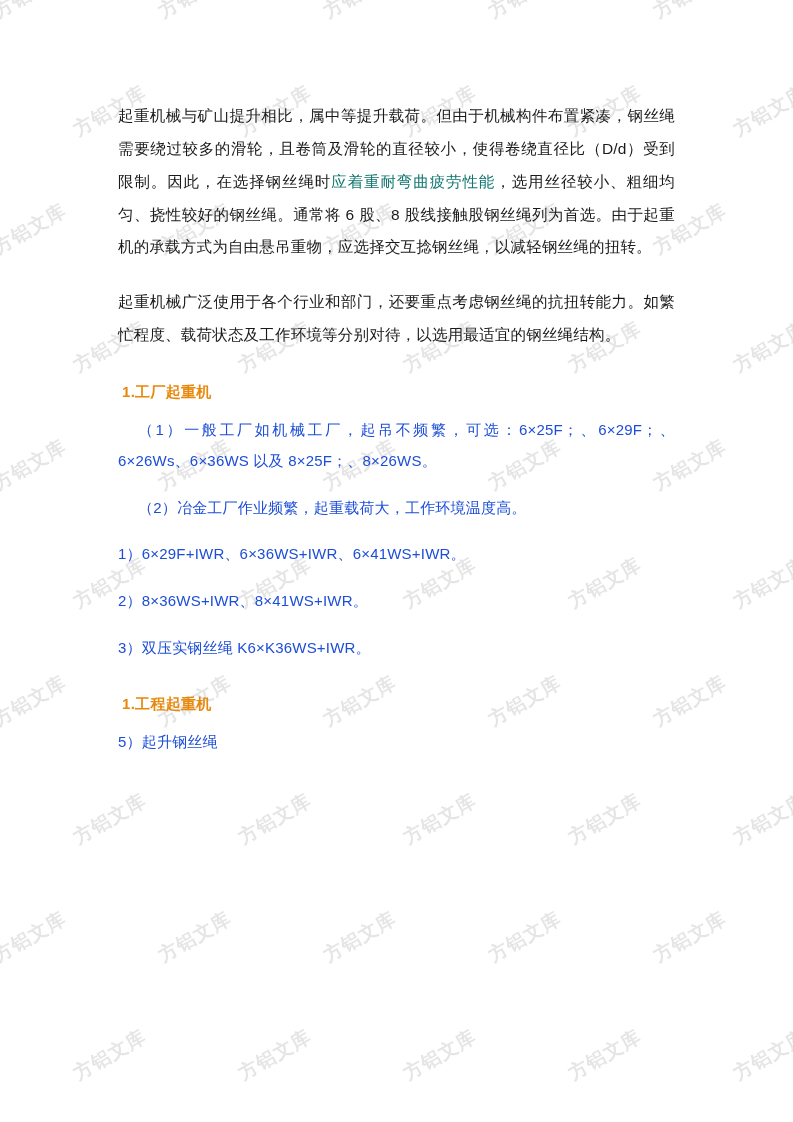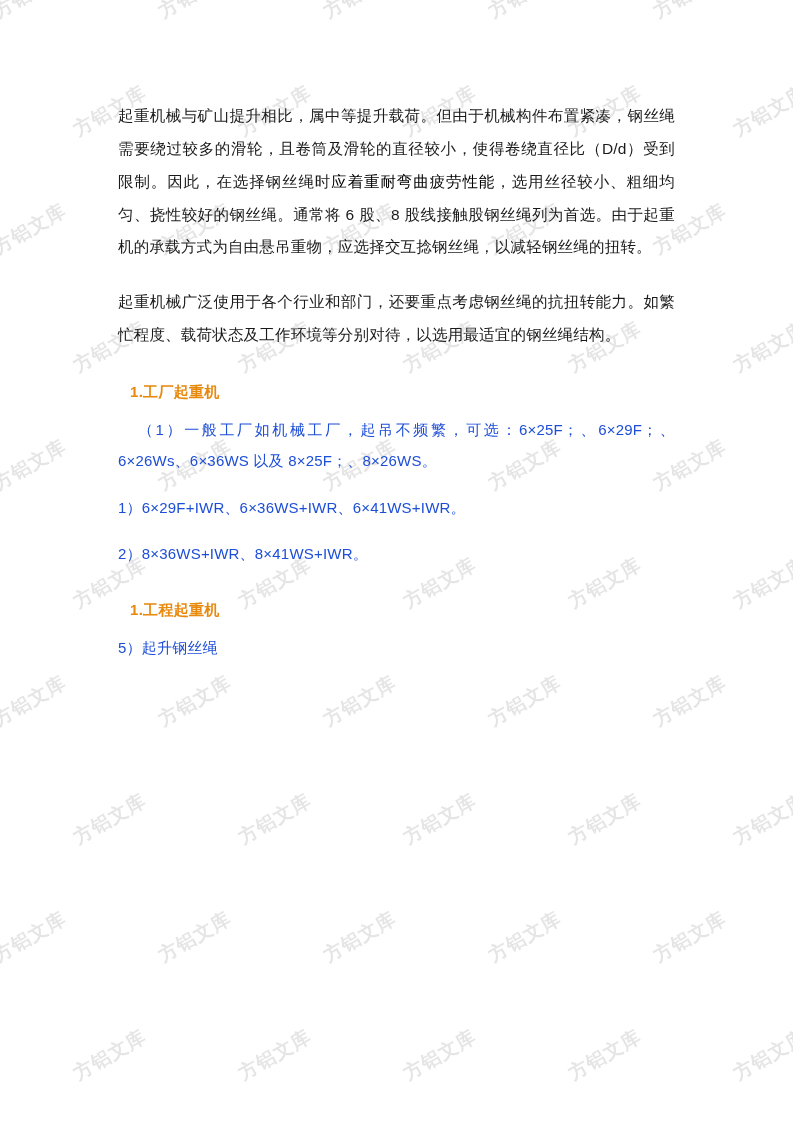--- a/index.html
+++ b/index.html
@@ -36,25 +36,25 @@
     color: #1a1a1a;
     text-align: justify;
     letter-spacing: 0.2px;
   }
 
   p.para.tight {
     margin-bottom: 18px;
   }
 
   .hl-orange {
-    color: #000000;
+    color: #0f766e;
   }
 
   h3.section-heading {
-    margin: 26px 0 10px 12px;
+    margin: 26px 0 10px 4px;
     font-size: 15px;
     font-weight: bold;
     color: #e8890c;
     line-height: 1.8;
     letter-spacing: 0.3px;
   }
 
   p.item {
     margin: 0 0 16px 0;
     font-size: 15px;
@@ -159,21 +159,23 @@
 
     <p class="para">
       <span>起重机械与矿山提升相比，属中等提升载荷。但由于机械构件布置紧凑，钢丝绳需要绕过较多的滑轮，且卷筒及滑轮的直径较小，使得卷绕直径比（D/d）受到限制。因此，在选择钢丝绳时</span><span class="hl-orange">应着重耐弯曲疲劳性能</span><span>，选用丝径较小、粗细均匀、挠性较好的钢丝绳。通常将 6 股、8 股线接触股钢丝绳列为首选。由于起重机的承载方式为自由悬吊重物，应选择交互捻钢丝绳，以减轻钢丝绳的扭转。</span>
     </p>
 
     <p class="para tight">起重机械广泛使用于各个行业和部门，还要重点考虑钢丝绳的抗扭转能力。如繁忙程度、载荷状态及工作环境等分别对待，以选用最适宜的钢丝绳结构。</p>
 
     <h3 class="section-heading">1.工厂起重机</h3>
 
     <p class="item indent">（1）一般工厂如机械工厂，起吊不频繁，可选：6×25F；、6×29F；、6×26Ws、6×36WS 以及 8×25F；、8×26WS。</p>
+    <p class="item indent">（2）冶金工厂作业频繁，起重载荷大，工作环境温度高。</p>
     <p class="item">1）6×29F+IWR、6×36WS+IWR、6×41WS+IWR。</p>
     <p class="item">2）8×36WS+IWR、8×41WS+IWR。</p>
+    <p class="item">3）双压实钢丝绳 K6×K36WS+IWR。</p>
 
     <h3 class="section-heading">1.工程起重机</h3>
 
     <p class="item">5）起升钢丝绳</p>
 
   </div>
 </div>
 
 </body></html>

